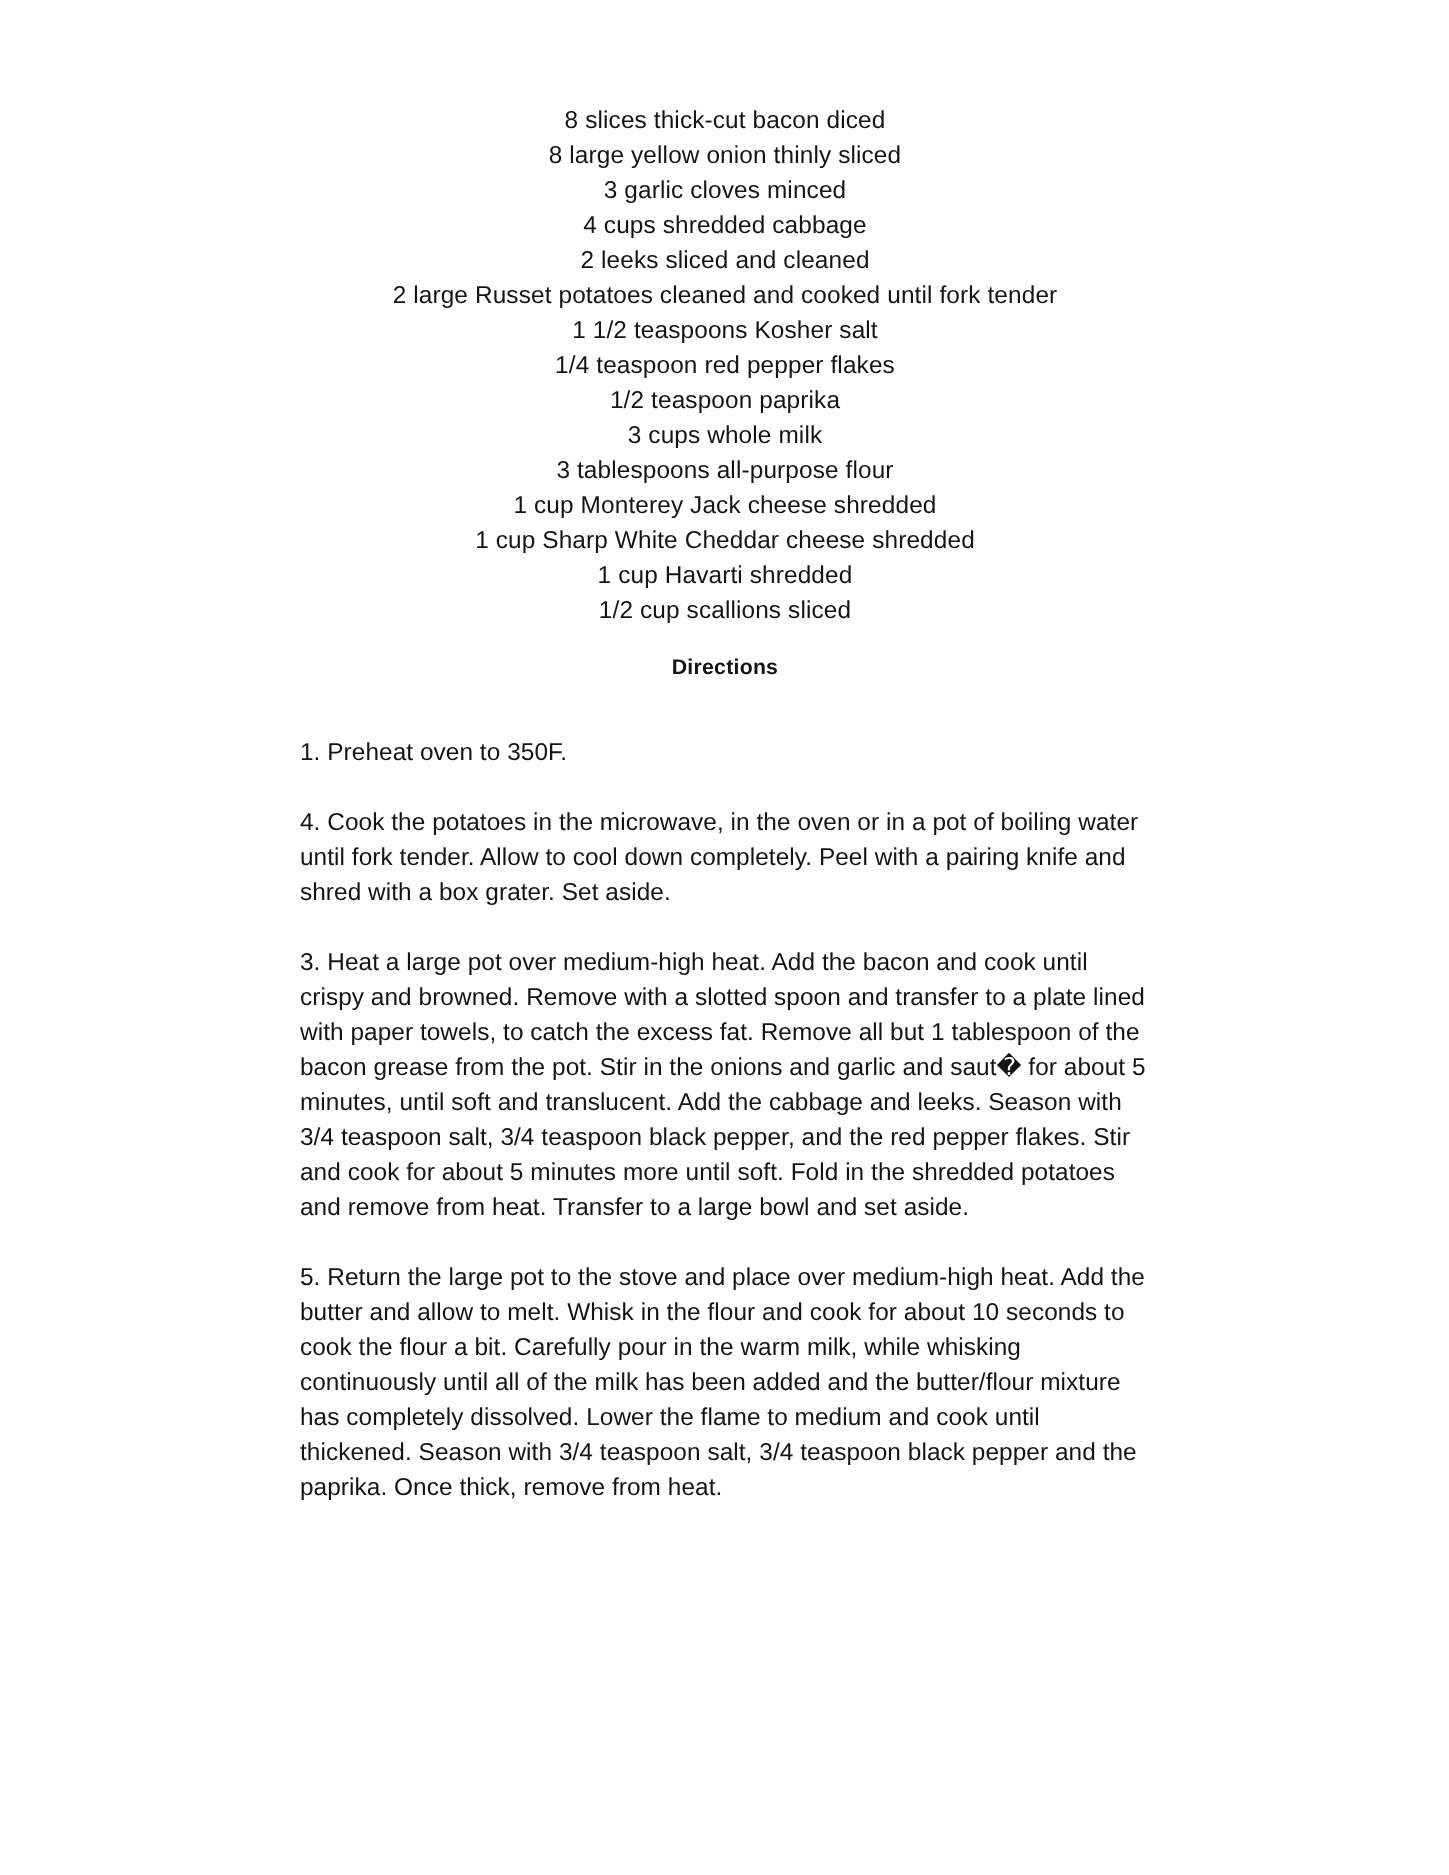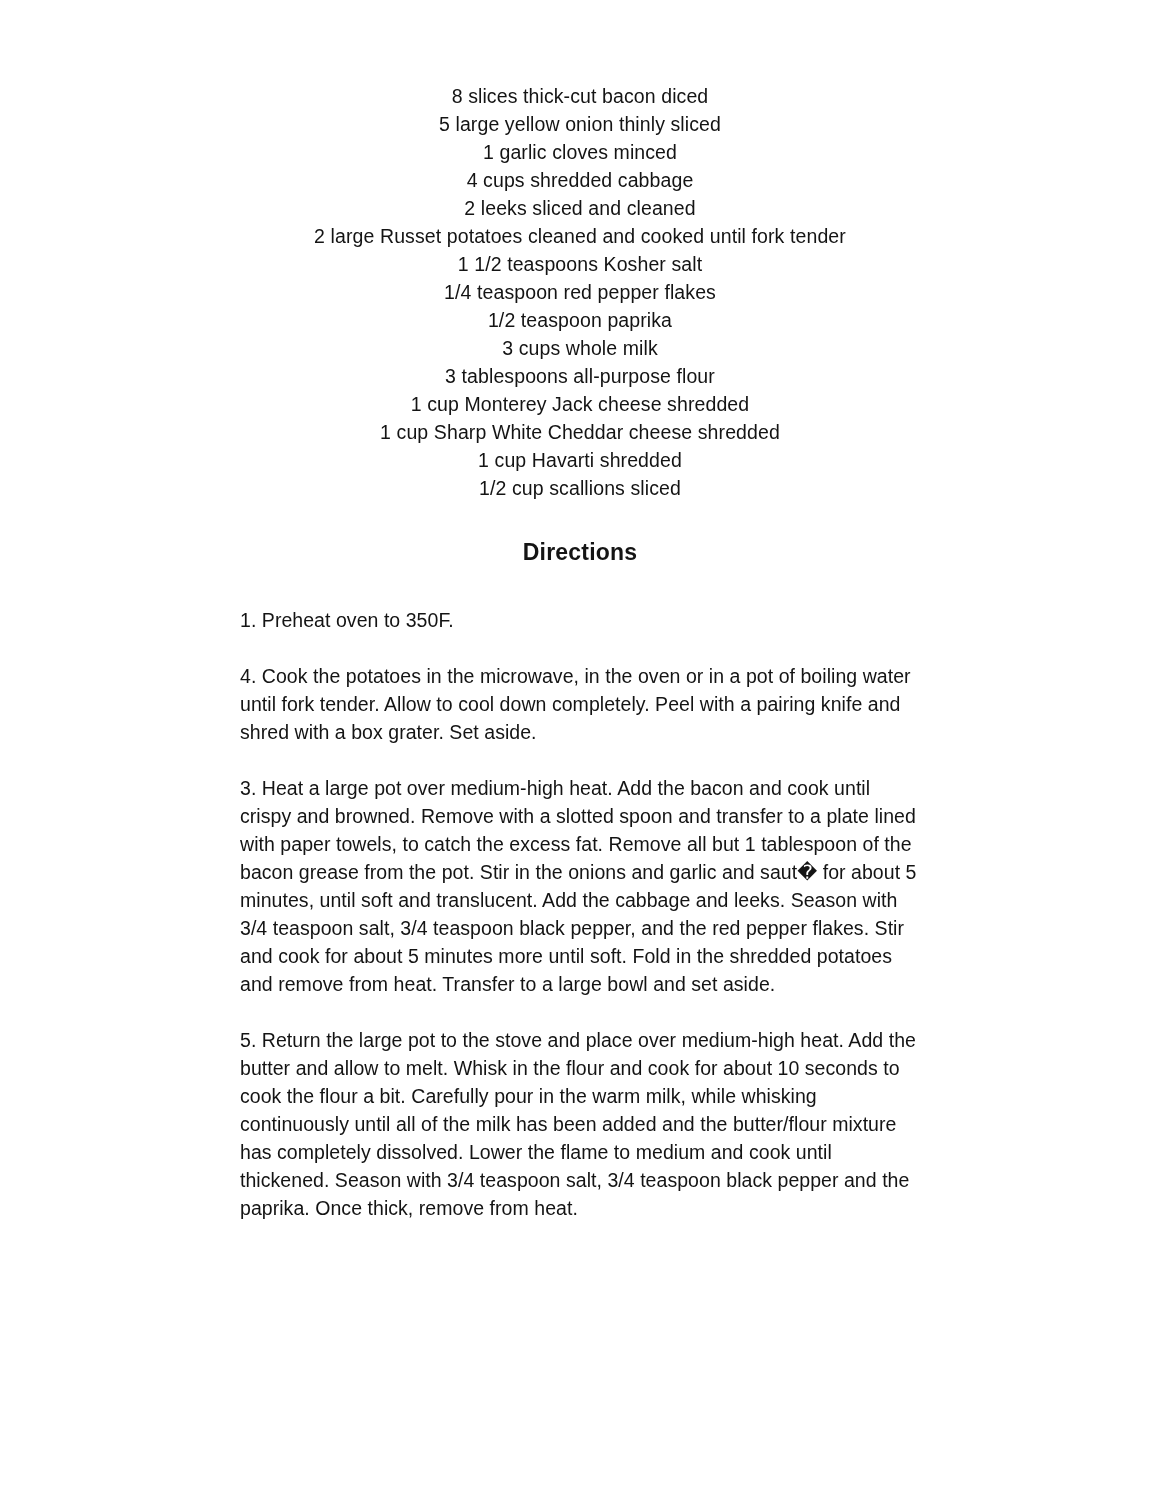--- a/index.html
+++ b/index.html
@@ -36,24 +36,24 @@
     line-height: 28px;
     letter-spacing: 0.1px;
   }
 
   .ingredient-line {
     white-space: nowrap;
   }
 
   .directions-heading {
     text-align: center;
-    font-size: 23px;
+    font-size: 17px;
     line-height: 28px;
     font-weight: bold;
-    margin-top: 36px;
+    margin-top: 18px;
     letter-spacing: 0.2px;
   }
 
   .directions {
     text-align: left;
     font-size: 19.5px;
     line-height: 28px;
     letter-spacing: 0.05px;
     margin-top: 40px;
   }
@@ -68,22 +68,22 @@
   }
 </style>
 </head>
 <body>
 
 <div class="page">
   <div class="content">
 
     <div class="ingredients">
       <div class="ingredient-line">8 slices thick-cut bacon diced</div>
-      <div class="ingredient-line">5 large yellow onion thinly sliced</div>
-      <div class="ingredient-line">1 garlic cloves minced</div>
+      <div class="ingredient-line">8 large yellow onion thinly sliced</div>
+      <div class="ingredient-line">3 garlic cloves minced</div>
       <div class="ingredient-line">4 cups shredded cabbage</div>
       <div class="ingredient-line">2 leeks sliced and cleaned</div>
       <div class="ingredient-line">2 large Russet potatoes cleaned and cooked until fork tender</div>
       <div class="ingredient-line">1 1/2 teaspoons Kosher salt</div>
       <div class="ingredient-line">1/4 teaspoon red pepper flakes</div>
       <div class="ingredient-line">1/2 teaspoon paprika</div>
       <div class="ingredient-line">3 cups whole milk</div>
       <div class="ingredient-line">3 tablespoons all-purpose flour</div>
       <div class="ingredient-line">1 cup Monterey Jack cheese shredded</div>
       <div class="ingredient-line">1 cup Sharp White Cheddar cheese shredded</div>

